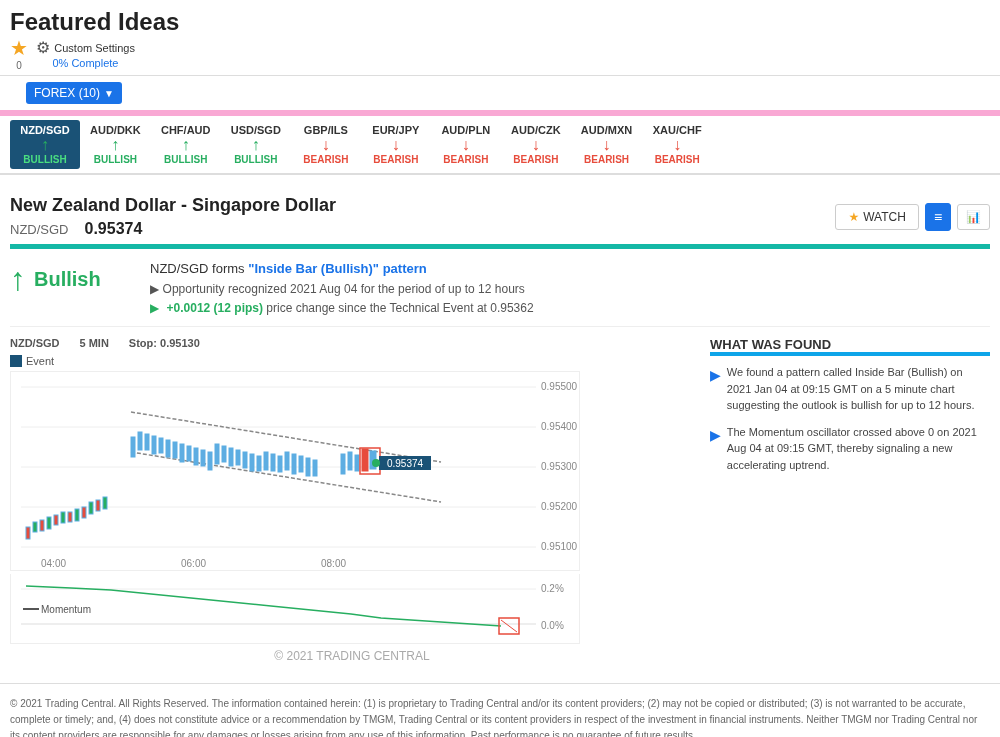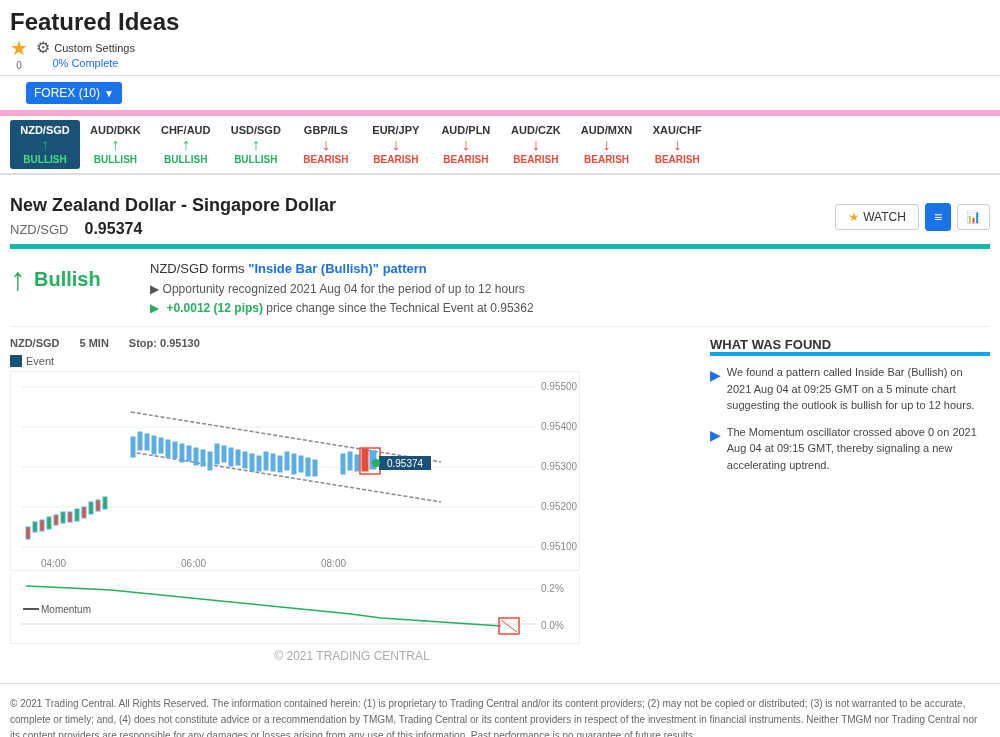--- a/index.html
+++ b/index.html
@@ -326,21 +326,21 @@
           </svg>
         </div>
         <div class="chart-copyright">© 2021 TRADING CENTRAL</div>
       </div>
 
       <div class="what-found">
         <div class="what-found-title">WHAT WAS FOUND</div>
         <div id="findings-container">
             <div class="finding-item">
     <span class="finding-bullet">▶</span>
-    <span>We found a pattern called Inside Bar (Bullish) on 2021 Aug 04 at 09:25 GMT on a 5 minute chart suggesting the outlook is bullish for up to 12 hours.</span>
+    <span>We found a pattern called Inside Bar (Bullish) on 2021 Jan 04 at 09:15 GMT on a 5 minute chart suggesting the outlook is bullish for up to 12 hours.</span>
   </div>
             <div class="finding-item">
     <span class="finding-bullet">▶</span>
     <span>The Momentum oscillator crossed above 0 on 2021 Aug 04 at 09:15 GMT, thereby signaling a new accelerating uptrend.</span>
   </div>
           </div>
       </div>
     </div>
 
   </div>

